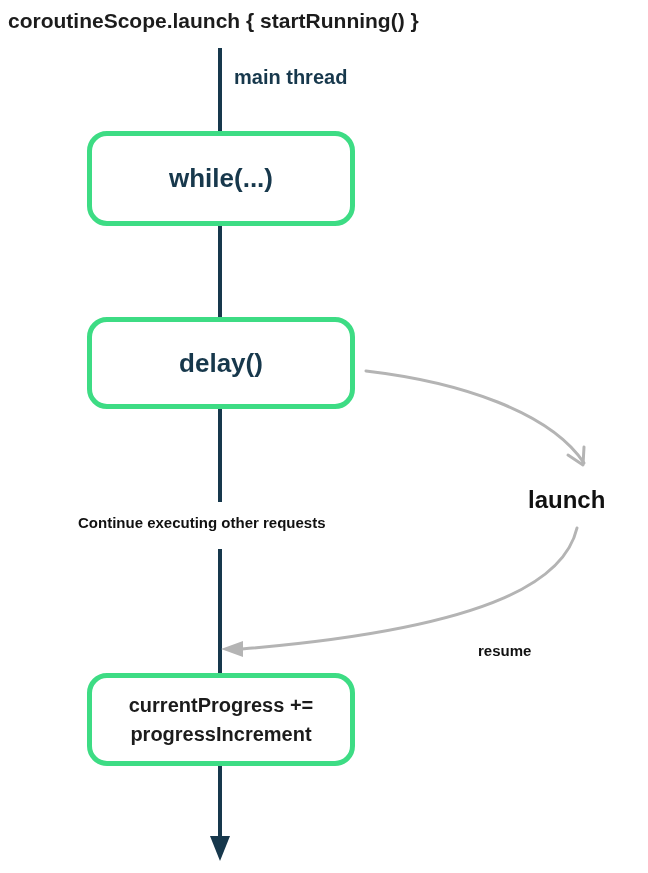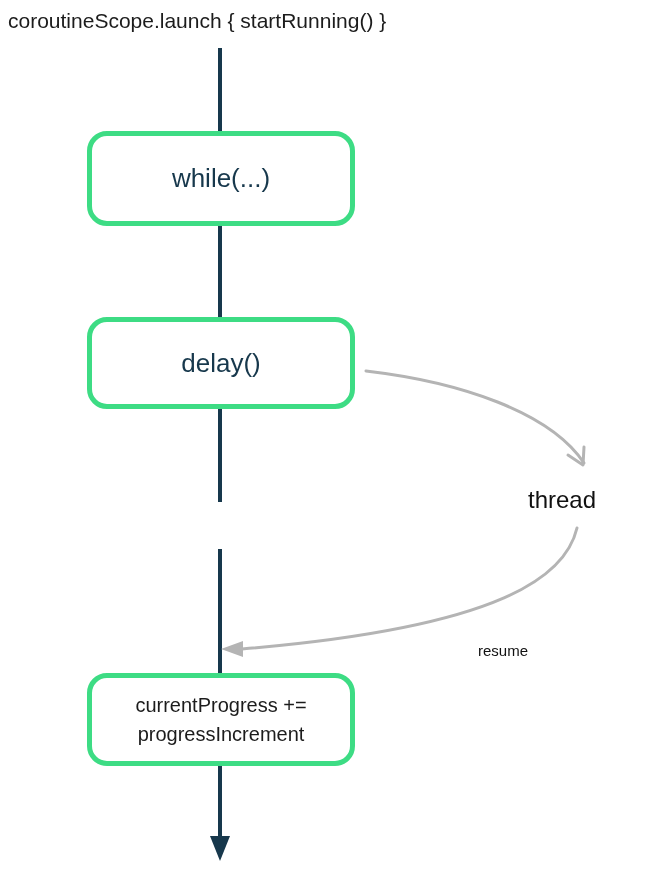--- a/index.html
+++ b/index.html
@@ -7,20 +7,21 @@
     padding: 0;
     background: #ffffff;
     font-family: "Liberation Sans", "DejaVu Sans", sans-serif;
   }
   .canvas {
     position: relative;
     width: 648px;
     height: 873px;
     background: #ffffff;
     overflow: hidden;
+    font-weight: bold;
   }
   .arrows-svg {
     position: absolute;
     left: 0;
     top: 0;
     z-index: 1;
   }
   .diagram-title {
     position: absolute;
     left: 8px;
@@ -111,32 +112,34 @@
 
     <path d="M366 371 C 460 382, 550 412, 584 463" fill="none" stroke="#b4b4b4" stroke-width="3" stroke-linecap="round"></path>
     <polyline points="584,447 583,465 568,455" fill="none" stroke="#b4b4b4" stroke-width="3" stroke-linecap="round" stroke-linejoin="round"></polyline>
 
     <path d="M577 528 C 566 575, 505 627, 242 649" fill="none" stroke="#b4b4b4" stroke-width="3" stroke-linecap="round"></path>
     <polygon points="221,649 243,641 243,657" fill="#b4b4b4"></polygon>
   </svg>
 
   <div class="diagram-title">coroutineScope.launch { startRunning() }</div>
 
+  <div class="thread-label">main thread</div>
 
   <div class="flow-box box-while">
     <span class="box-text-teal">while(...)</span>
   </div>
 
   <div class="flow-box box-progress">
     <span class="box-text-black">currentProgress +=</span>
     <span class="box-text-black">progressIncrement</span>
   </div>
 
   <div class="flow-box box-delay">
     <span class="box-text-teal">delay()</span>
   </div>
 
-  <div class="suspend-label">thread</div>
+  <div class="suspend-label">launch</div>
 
+  <div class="continue-label">Continue executing other requests</div>
 
   <div class="resume-label">resume</div>
 
 </div>
 
 </body></html>

